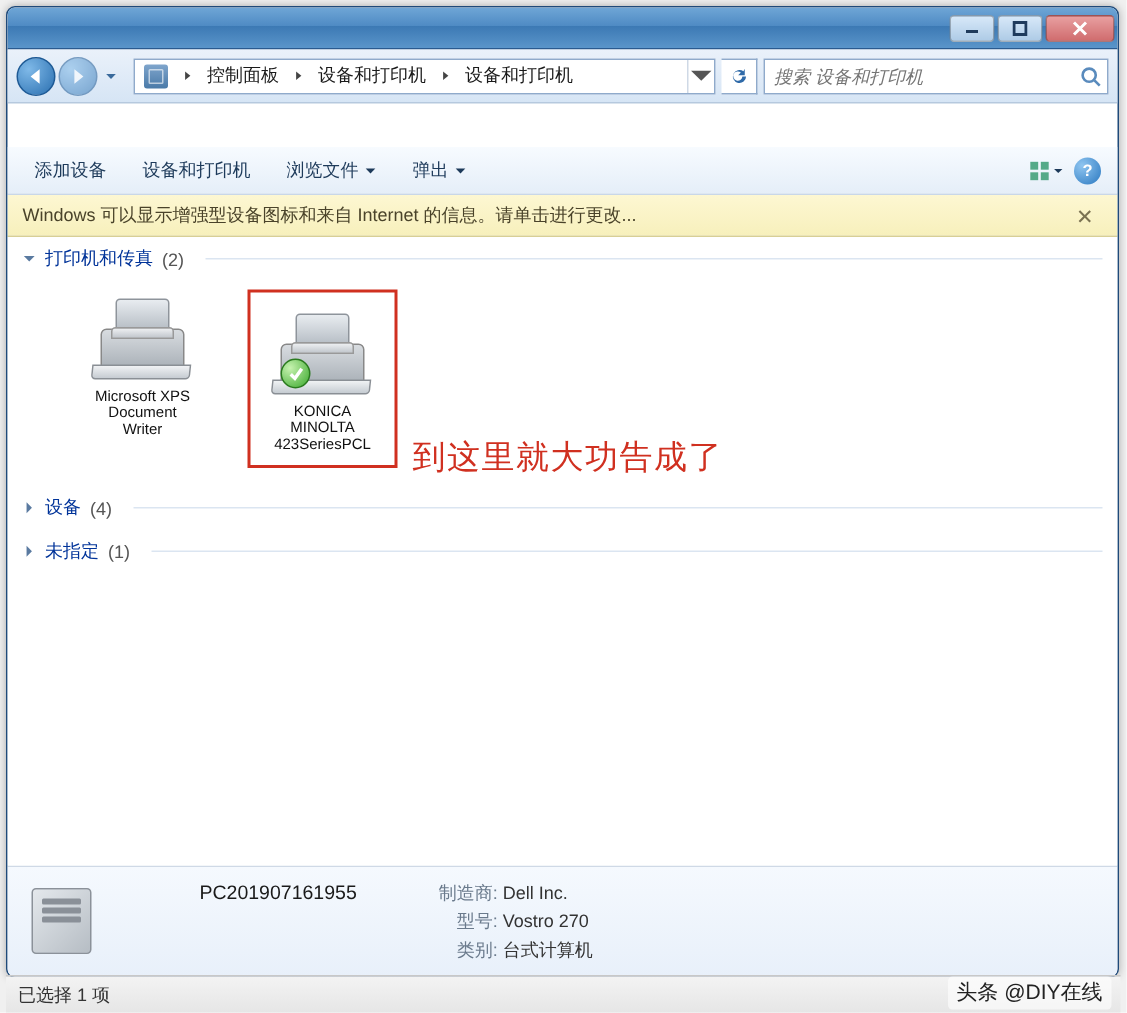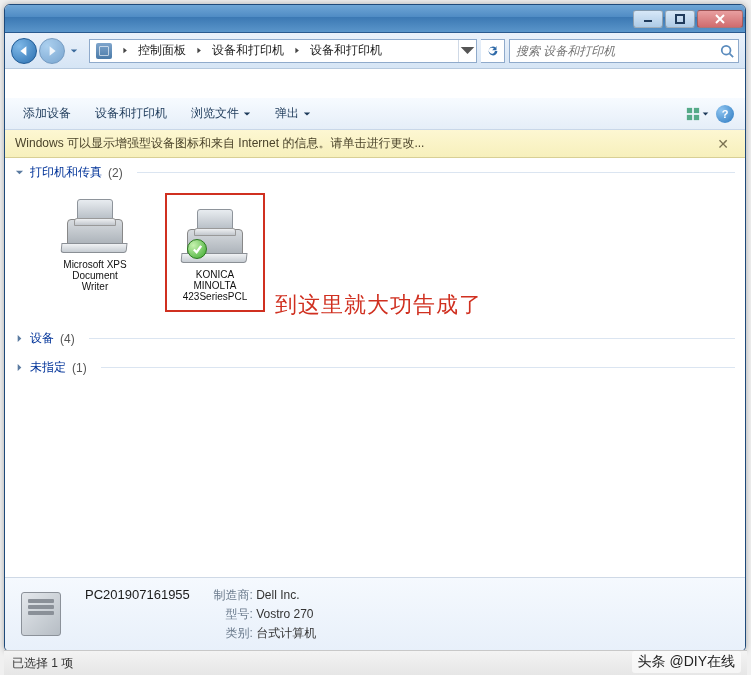--- a/index.html
+++ b/index.html
@@ -57,21 +57,21 @@
   .printer-tray{position:absolute;bottom:0;left:2px;right:4px;height:10px;background:linear-gradient(#f0f2f4,#c6ccd2);border:1px solid #8a8f95;border-radius:0 0 3px 3px;transform:skewX(-6deg);}
   .printer-top{position:absolute;top:6px;left:18px;right:18px;height:20px;background:linear-gradient(#e8ecf0,#bac1c8);border:1px solid #8e949b;border-radius:3px 3px 0 0;}
   .check-badge{position:absolute;bottom:4px;left:8px;width:20px;height:20px;border-radius:50%;background:radial-gradient(circle at 30% 30%,#c7f3b0,#3aa82c);border:1px solid #2a7a1e;display:flex;align-items:center;justify-content:center;}
   .check-badge svg{width:11px;height:11px;stroke:#fff;stroke-width:2.5;fill:none;}
   .annotation{position:absolute;left:270px;top:132px;font-size:22px;color:#d03020;letter-spacing:1px;}
   
   .details{height:74px;border-top:1px solid #cfd9e6;background:linear-gradient(#f5f9fe,#e8f0fa);display:flex;align-items:center;padding:6px 12px;gap:14px;font-size:12px;color:#333;}
   .pc-ico{width:54px;height:54px;position:relative;}
   .pc-case{position:absolute;left:4px;top:4px;width:40px;height:44px;background:linear-gradient(135deg,#e4e8ec,#b6bdc4);border:1px solid #8b9199;border-radius:3px;}
   .pc-case::after{content:"";position:absolute;left:6px;top:6px;width:26px;height:4px;background:#8a9098;border-radius:1px;box-shadow:0 6px 0 #8a9098,0 12px 0 #8a9098;}
-  .det-main{display:flex;gap:17px;}
+  .det-main{display:flex;gap:48px;margin-left:48px;}
   .det-col{display:flex;flex-direction:column;gap:2px;}
   .det-label{color:#6a7a8c;text-align:right;display:inline-block;min-width:46px;}
   .det-name{font-size:13px;color:#1a1a1a;}
   
   .status{height:25px;border-top:1px solid #c8c8c8;background:linear-gradient(#f3f3f3,#e6e6e6);font-size:12px;color:#333;display:flex;align-items:center;padding:0 8px;position:absolute;bottom:0;left:4px;right:4px;}
   .watermark{position:absolute;right:10px;bottom:2px;font-size:14px;color:#222;background:rgba(255,255,255,.6);padding:2px 6px;border-radius:3px;}
 </style>
 </head>
 <body>
 

